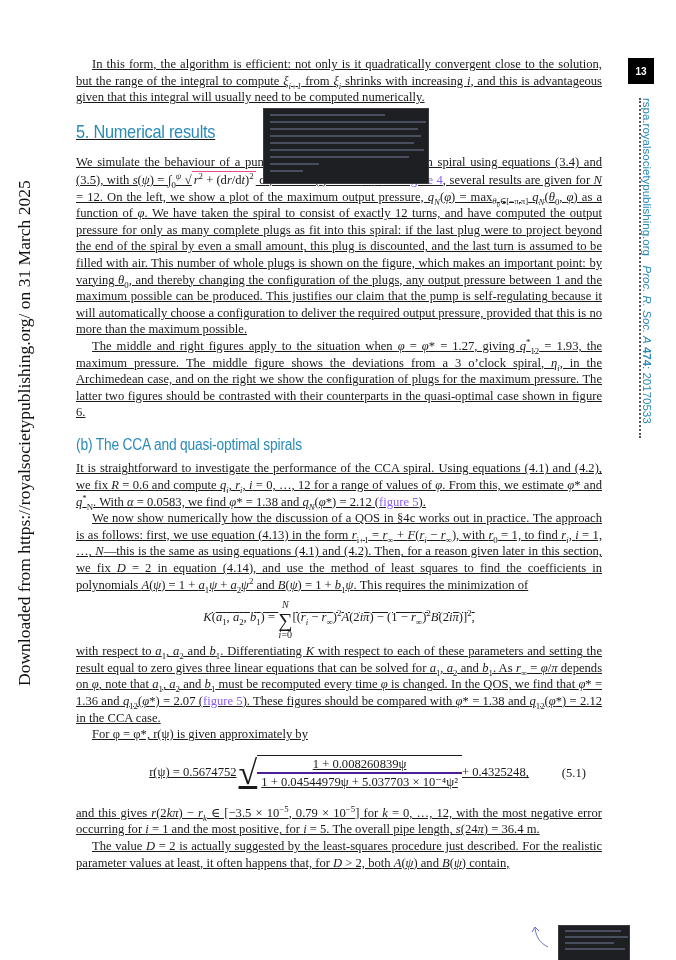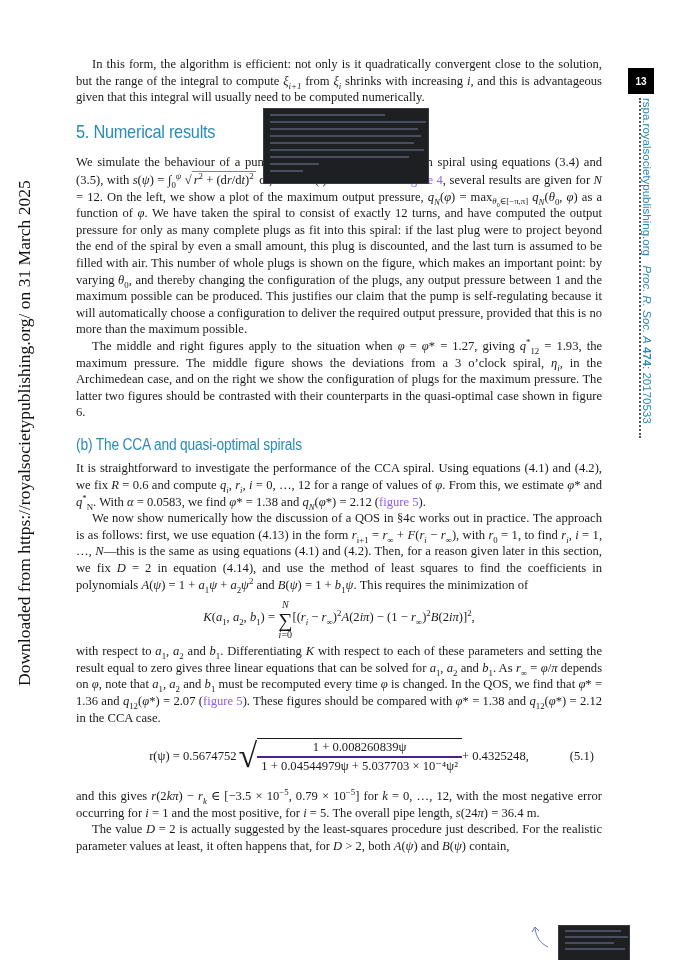--- a/index.html
+++ b/index.html
@@ -1,34 +1,34 @@
 <!DOCTYPE html>
 <html><head>
 <meta charset="utf-8">
 <style>
   html, body { margin:0; padding:0; background:#ffffff; }
   body { width:676px; height:960px; position:relative; overflow:hidden;
          font-family:"Liberation Serif", "DejaVu Serif", serif; color:#1a1a1a; }
   .page { position:absolute; left:0; top:0; width:676px; height:960px; }
   .body-col { position:absolute; left:76px; top:56px; width:526px;
-              font-size:12.6px; line-height:16.6px; text-align:justify; }
+              font-size:12.6px; line-height:16.6px; text-align:justify;text-decoration:underline; }
   .body-col p { margin:0; }
   .indent { text-indent:16px; }
   .math { font-style:italic; }
   .link { color:#8b5cf6; }
   .sec-title { font-family:"Liberation Sans","DejaVu Sans",sans-serif; color:#2a8bb8;
                font-size:19px; font-weight:normal; margin:0; letter-spacing:-0.3px;
                transform:scaleX(0.86); transform-origin:left center; white-space:nowrap; }
   .subsec-title { font-family:"Liberation Sans","DejaVu Sans",sans-serif; color:#2a8bb8;
                font-size:16px; font-weight:normal; margin:0; letter-spacing:-0.2px;
                transform:scaleX(0.86); transform-origin:left center; white-space:nowrap;
                display:inline-block; }
   .equation { text-align:center; position:relative; font-style:normal; }
-  .eq-num { position:absolute; right:8px; top:50%; transform:translateY(-50%); }
-  .page-badge { position:absolute; left:628px; top:68px; width:26px; height:26px;
+  .eq-num { position:absolute; right:16px; top:50%; transform:translateY(-50%); }
+  .page-badge { position:absolute; left:628px; top:58px; width:26px; height:26px;
                 background:#000; color:#fff; font-family:"Liberation Sans","DejaVu Sans",sans-serif;
                 font-size:10px; font-weight:bold; display:flex; align-items:center; justify-content:center; }
   .side-journal { position:absolute; left:637px; top:98px; width:14px; height:340px; }
   .side-journal .dots { position:absolute; left:2px; top:0; width:2px; height:340px;
                         border-left:2px dotted #555; }
   .side-journal .txt { position:absolute; left:16px; top:0; transform-origin:left top;
                        transform:rotate(90deg); white-space:nowrap; color:#2a8bb8;
                        font-family:"Liberation Sans","DejaVu Sans",sans-serif; font-size:11.5px; }
   .side-journal .txt b { font-weight:bold; }
   .side-download { position:absolute; left:14px; top:686px; transform-origin:left top;
@@ -83,20 +83,21 @@
     <p>It is straightforward to investigate the performance of the CCA spiral. Using equations (4.1) and (4.2), we fix <span class="math">R</span> = 0.6 and compute <span class="math">q<sub>i</sub></span>, <span class="math">r<sub>i</sub></span>, <span class="math">i</span> = 0, …, 12 for a range of values of <span class="math">φ</span>. From this, we estimate <span class="math">φ</span>* and <span class="math">q</span><sup>*</sup><sub>N</sub>. With <span class="math">α</span> = 0.0583, we find <span class="math">φ</span>* = 1.38 and <span class="math">q<sub>N</sub></span>(<span class="math">φ</span>*) = 2.12 (<span class="link">figure 5</span>).</p>
 
     <p class="indent">We now show numerically how the discussion of a QOS in §4c works out in practice. The approach is as follows: first, we use equation (4.13) in the form <span class="math">r</span><sub>i+1</sub> = <span class="math">r</span><sub>∞</sub> + <span class="math">F</span>(<span class="math">r<sub>i</sub></span> − <span class="math">r</span><sub>∞</sub>), with <span class="math">r</span><sub>0</sub> = 1, to find <span class="math">r<sub>i</sub></span>, <span class="math">i</span> = 1, …, <span class="math">N</span>—this is the same as using equations (4.1) and (4.2). Then, for a reason given later in this section, we fix <span class="math">D</span> = 2 in equation (4.14), and use the method of least squares to find the coefficients in polynomials <span class="math">A</span>(<span class="math">ψ</span>) = 1 + <span class="math">a</span><sub>1</sub><span class="math">ψ</span> + <span class="math">a</span><sub>2</sub><span class="math">ψ</span><sup>2</sup> and <span class="math">B</span>(<span class="math">ψ</span>) = 1 + <span class="math">b</span><sub>1</sub><span class="math">ψ</span>. This requires the minimization of</p>
 
     <div class="equation" style="margin:6px 0 8px 0; height:36px; line-height:16px;">
       <span style="position:relative; top:10px;"><span class="math">K</span>(<span class="math">a</span><sub>1</sub>, <span class="math">a</span><sub>2</sub>, <span class="math">b</span><sub>1</sub>) = </span><span style="display:inline-block; text-align:center; vertical-align:top; line-height:12px;"><span style="font-size:10px; font-style:italic; display:block;">N</span><span style="font-size:20px; display:block; line-height:18px;">∑</span><span style="font-size:10px; display:block;"><i>i</i>=0</span></span><span style="position:relative; top:10px;">[(<span class="math">r<sub>i</sub></span> − <span class="math">r</span><sub>∞</sub>)<sup>2</sup><span class="math">A</span>(2<span class="math">iπ</span>) − (1 − <span class="math">r</span><sub>∞</sub>)<sup>2</sup><span class="math">B</span>(2<span class="math">iπ</span>)]<sup>2</sup>,</span>
     </div>
 
     <p>with respect to <span class="math">a</span><sub>1</sub>, <span class="math">a</span><sub>2</sub> and <span class="math">b</span><sub>1</sub>. Differentiating <span class="math">K</span> with respect to each of these parameters and setting the result equal to zero gives three linear equations that can be solved for <span class="math">a</span><sub>1</sub>, <span class="math">a</span><sub>2</sub> and <span class="math">b</span><sub>1</sub>. As <span class="math">r</span><sub>∞</sub> = <span class="math">φ</span>/<span class="math">π</span> depends on <span class="math">φ</span>, note that <span class="math">a</span><sub>1</sub>, <span class="math">a</span><sub>2</sub> and <span class="math">b</span><sub>1</sub> must be recomputed every time <span class="math">φ</span> is changed. In the QOS, we find that <span class="math">φ</span>* = 1.36 and <span class="math">q</span><sub>12</sub>(<span class="math">φ</span>*) = 2.07 (<span class="link">figure 5</span>). These figures should be compared with <span class="math">φ</span>* = 1.38 and <span class="math">q</span><sub>12</sub>(<span class="math">φ</span>*) = 2.12 in the CCA case.</p>
 
+    <p class="indent">For φ = φ*, r(ψ) is given approximately by</p>
 
     <div class="equation" style="margin:8px 0 10px 0; height:44px; display:flex; align-items:center; justify-content:center;">
       <span>r(ψ) = 0.5674752</span>
       <span style="font-size:34px; line-height:34px; margin-left:2px;">√</span>
         <span class="frac" style="border-top:1px solid #1a1a1a;">
         <span class="num">1 + 0.008260839ψ</span>
         <span class="den">1 + 0.04544979ψ + 5.037703 × 10⁻⁴ψ²</span>
       </span>
       <span style="">+ 0.4325248,</span>
       <span class="eq-num">(5.1)</span>

